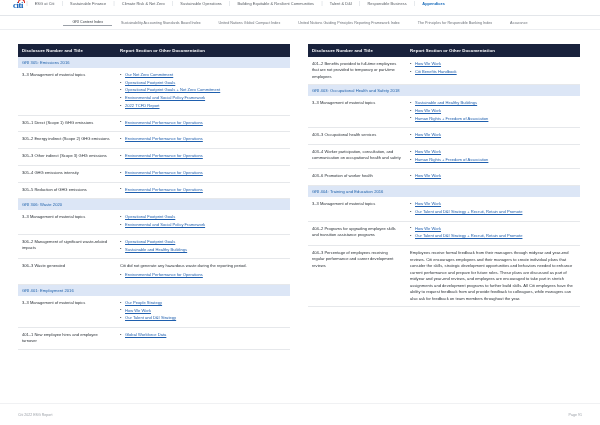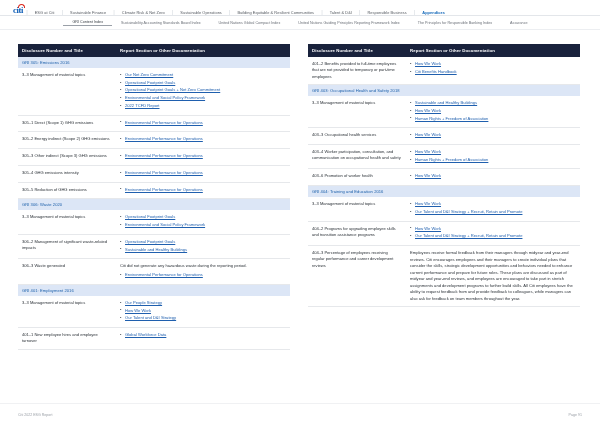--- a/index.html
+++ b/index.html
@@ -7,21 +7,21 @@
     width: 600px; height: 425px;
     background: #ffffff;
     font-family: "Liberation Sans", sans-serif;
     overflow: hidden;
   }
   
   .topnav {
     height: 16px;
     background: #ffffff;
     border-bottom: 0.5px solid #e3e6ea;
-    display: flex; align-items: flex-end;
+    display: flex; align-items: flex-start;
     padding-left: 13px;
   }
   .citi-logo {
     font-family: "Liberation Serif", serif;
     font-size: 8.5px; font-weight: bold;
     color: #0a5bb5; letter-spacing: -0.3px;
     position: relative; padding-right: 2px;
   }
   .citi-logo .arc {
     position: absolute; top: -1.2px; left: 4.5px;

